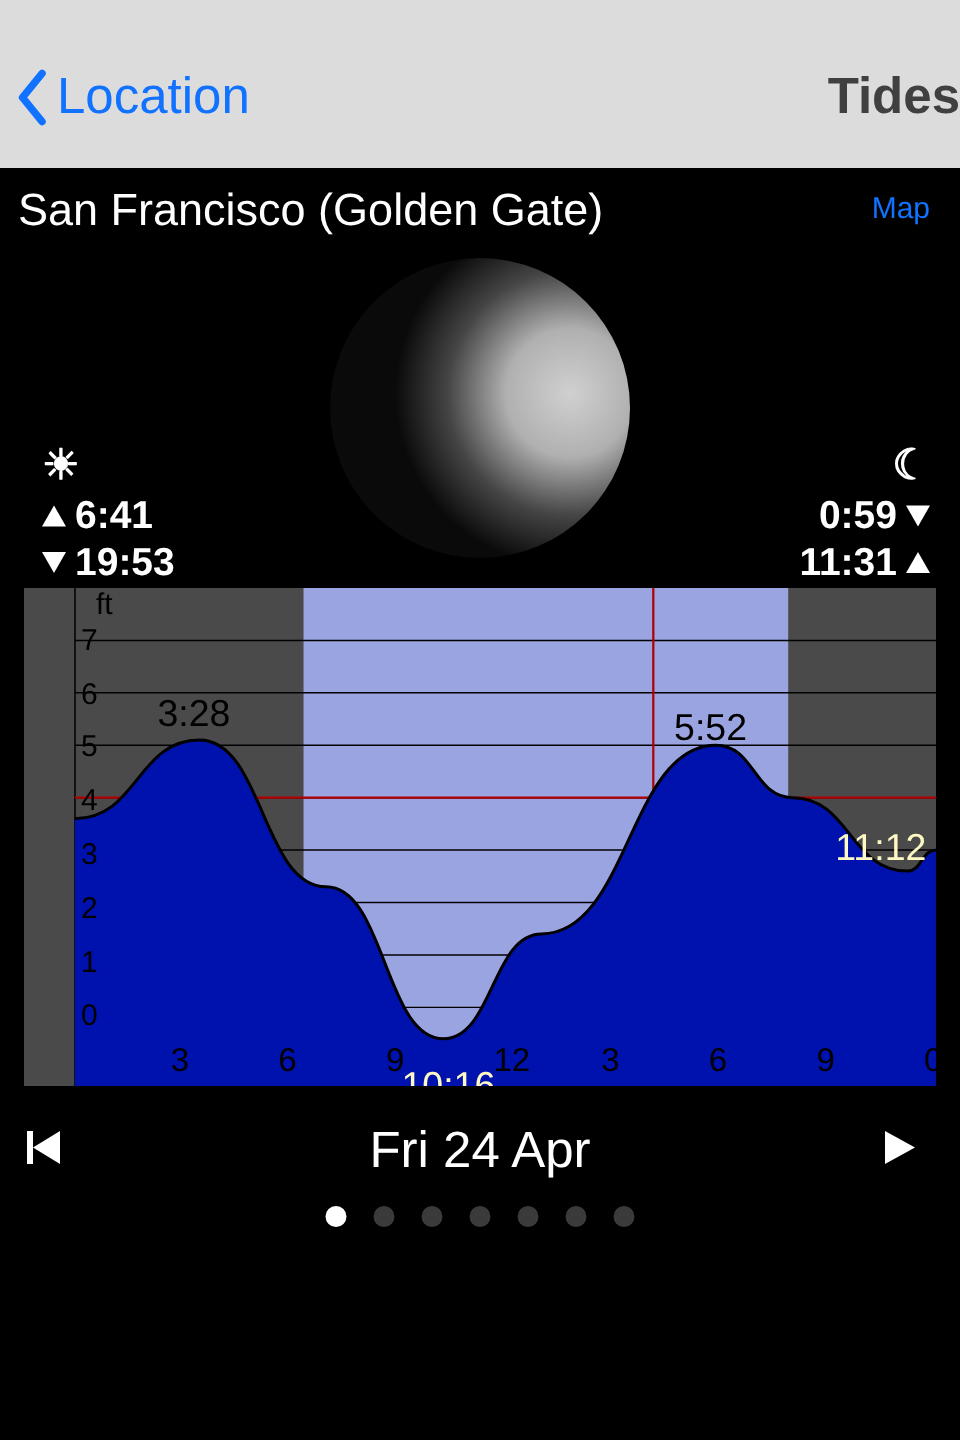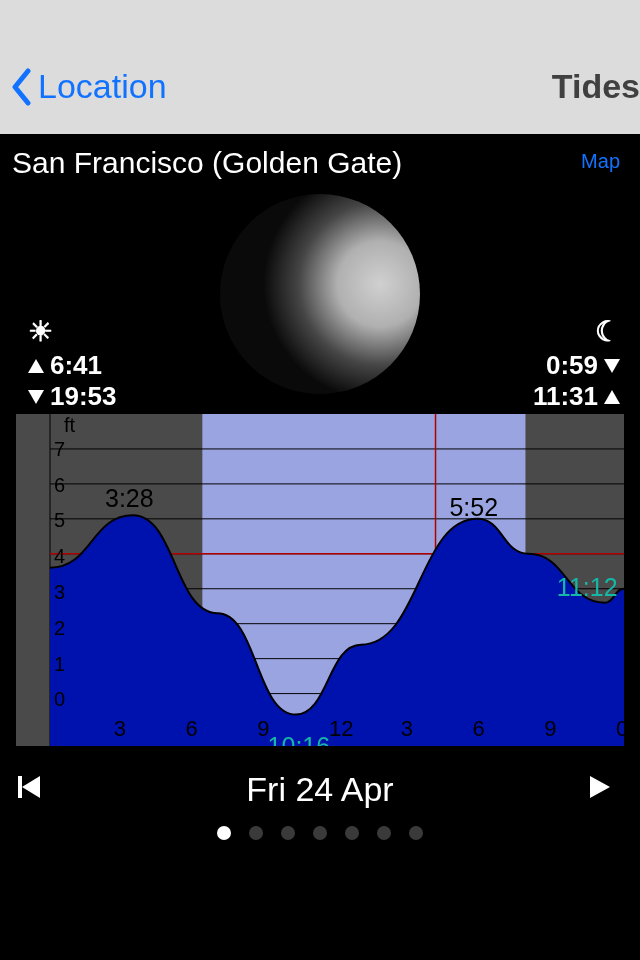--- a/index.html
+++ b/index.html
@@ -5,21 +5,21 @@
   * { box-sizing: border-box; margin: 0; padding: 0; }
   body {
     width: 640px;
     height: 960px;
     background: #000;
     font-family: -apple-system, "Helvetica Neue", Arial, sans-serif;
     overflow: hidden;
     color: #fff;
   }
   .navbar {
-    height: 134px;
+    height: 112px;
     background: #dcdcdc;
     position: relative;
     display: flex;
     align-items: flex-end;
     padding-bottom: 28px;
   }
   .back {
     display: flex;
     align-items: center;
     color: #1172ff;
@@ -92,21 +92,21 @@
   .arrow.down { border-top: 14px solid #fff; }
   .chart {
     margin: 10px 16px 16px 16px;
     height: 332px;
     background: #4a4a4a;
     position: relative;
     overflow: hidden;
   }
   .chart svg { position:absolute; left:0; top:0; width:100%; height:100%; }
   .chart .lbl { position:absolute; font-size:25px; color:#000; }
-  .chart .lbl.white { color:#14b8a6; }
+  .chart .lbl.white { color:#fef9c3; }
   .chart .ytick { position:absolute; left:38px; font-size:20px; color:#000; }
   .chart .xtick { position:absolute; bottom:4px; font-size:22px; color:#000; }
   .chart .unit { position:absolute; top:0; left:48px; font-size:20px; color:#000; }
   .date-row {
     display:flex;
     align-items:center;
     justify-content:center;
     position:relative;
     height:54px;
   }

